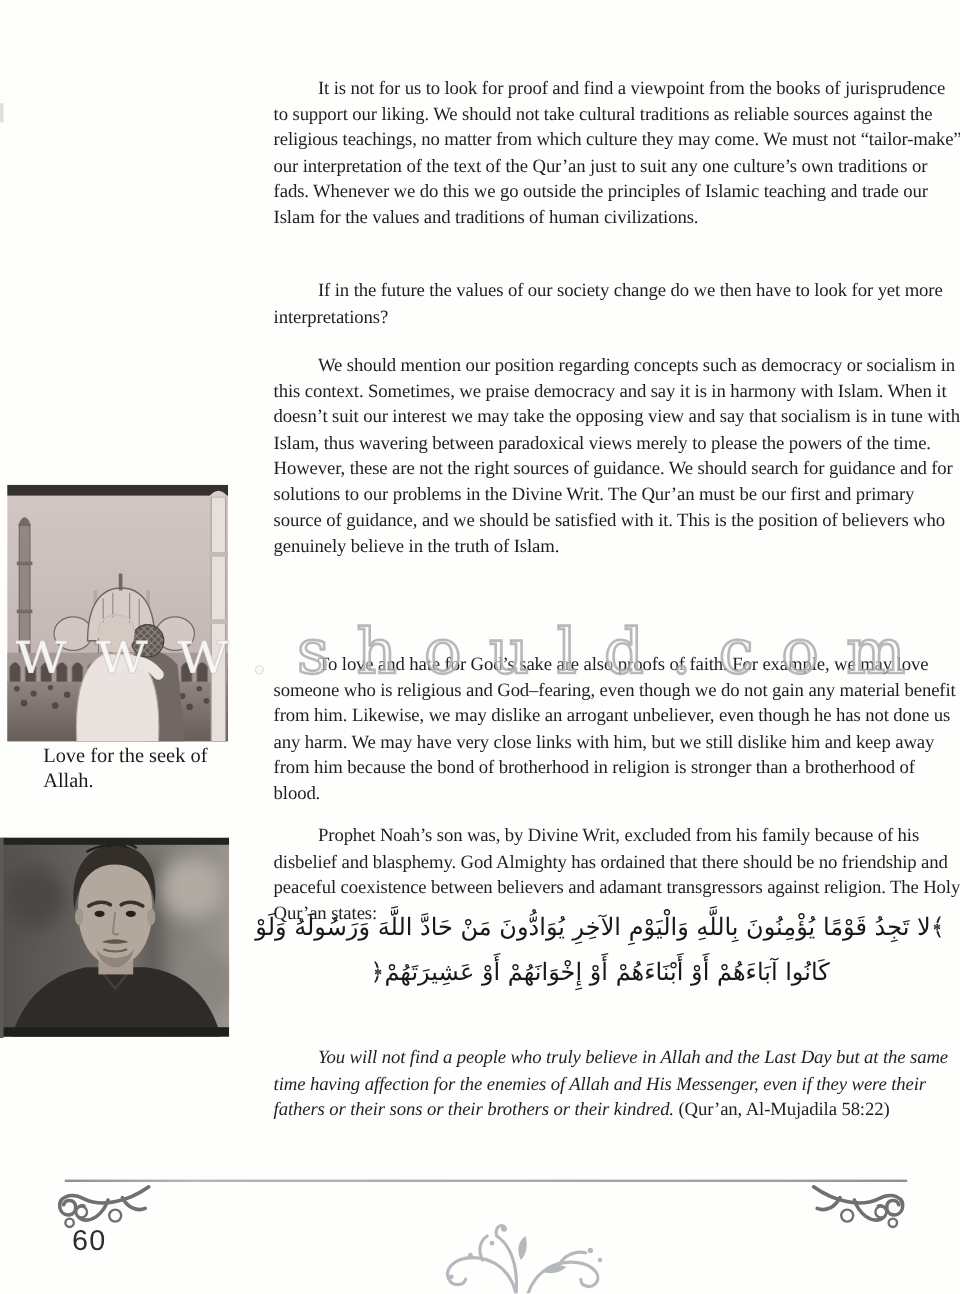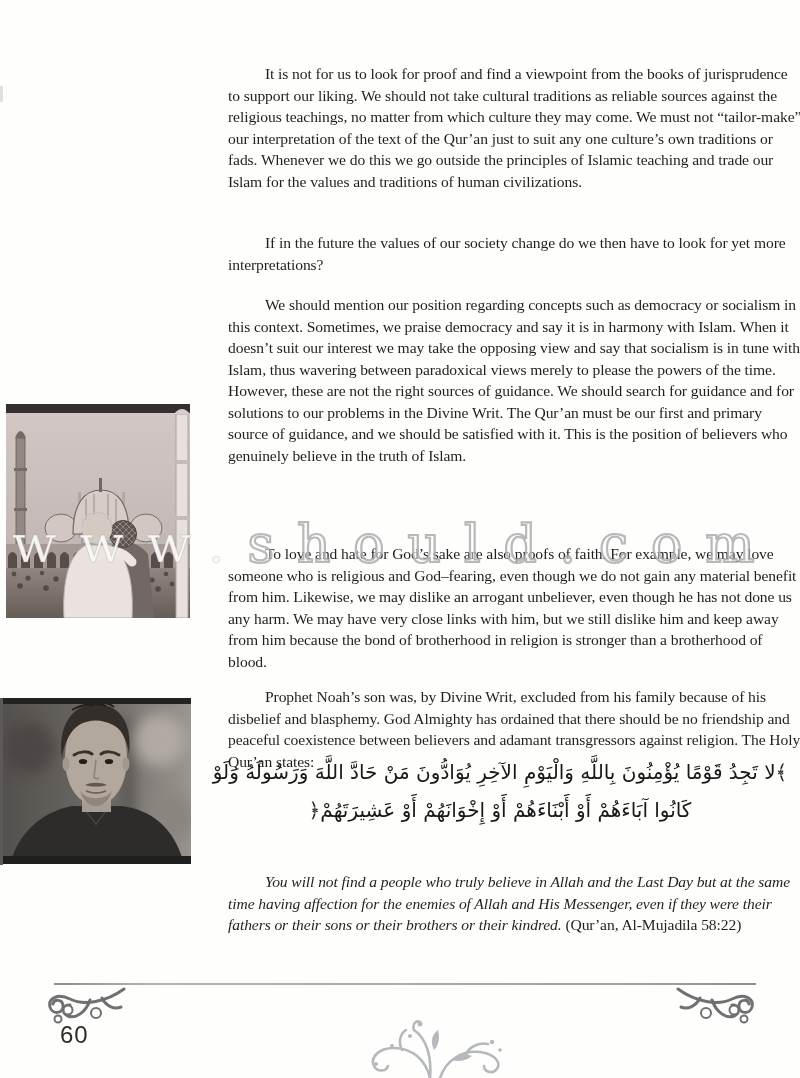--- a/index.html
+++ b/index.html
@@ -135,20 +135,21 @@
 
     <g>
       <rect x="170" y="10" width="12" height="204" fill="#eae7e4" stroke="#aaa5a1" stroke-width="1"></rect>
       <rect x="168" y="56" width="16" height="4" fill="#c5c0bc"></rect>
       <rect x="168" y="112" width="16" height="4" fill="#c5c0bc"></rect>
       <path d="M168,10 Q176,0 184,10 Z" fill="#d8d4d1"></path>
     </g>
     <rect width="184" height="214" fill="#c97f74" opacity="0.07"></rect>
   </svg>
 
+  <p class="caption">Love for the seek of Allah.</p>
 
   <svg class="photo" style="left:2px;top:698px" width="189" height="166" viewBox="0 0 189 166">
     <defs>
       <filter id="blur7" x="-30%" y="-30%" width="160%" height="160%">
           <feGaussianBlur stdDeviation="7"></feGaussianBlur>
         </filter>
       <linearGradient id="bgp" x1="0" y1="0" x2="1" y2="0">
         <stop offset="0" stop-color="#54504d"></stop>
           <stop offset="0.55" stop-color="#6e6a66"></stop>
           <stop offset="1" stop-color="#9a958f"></stop>

